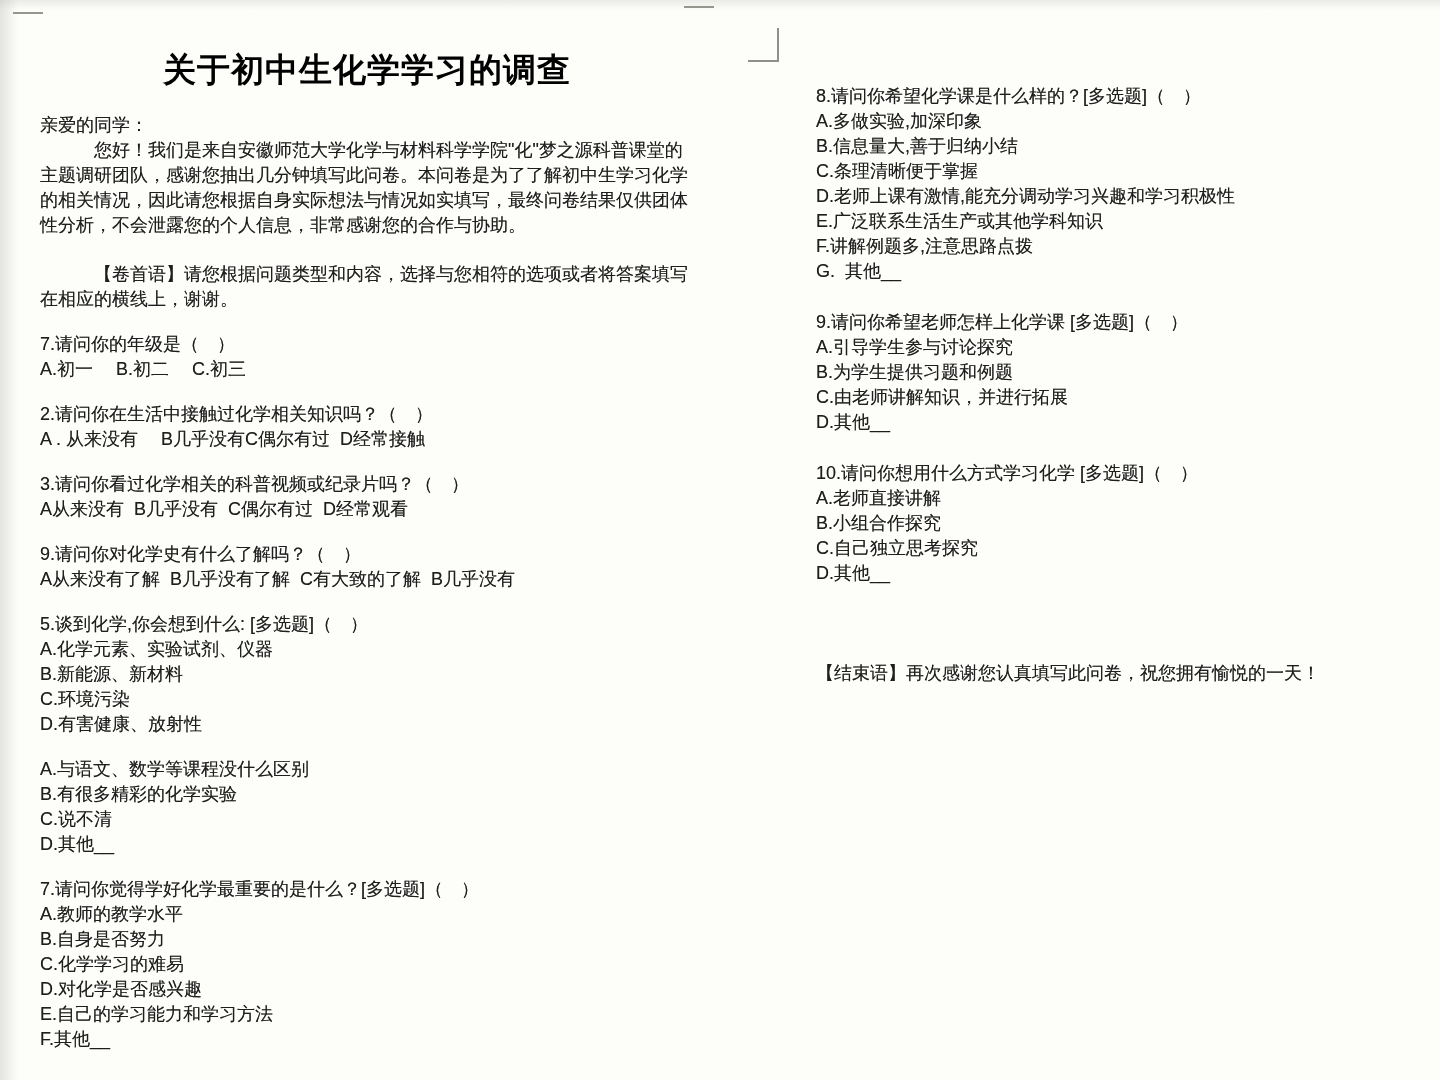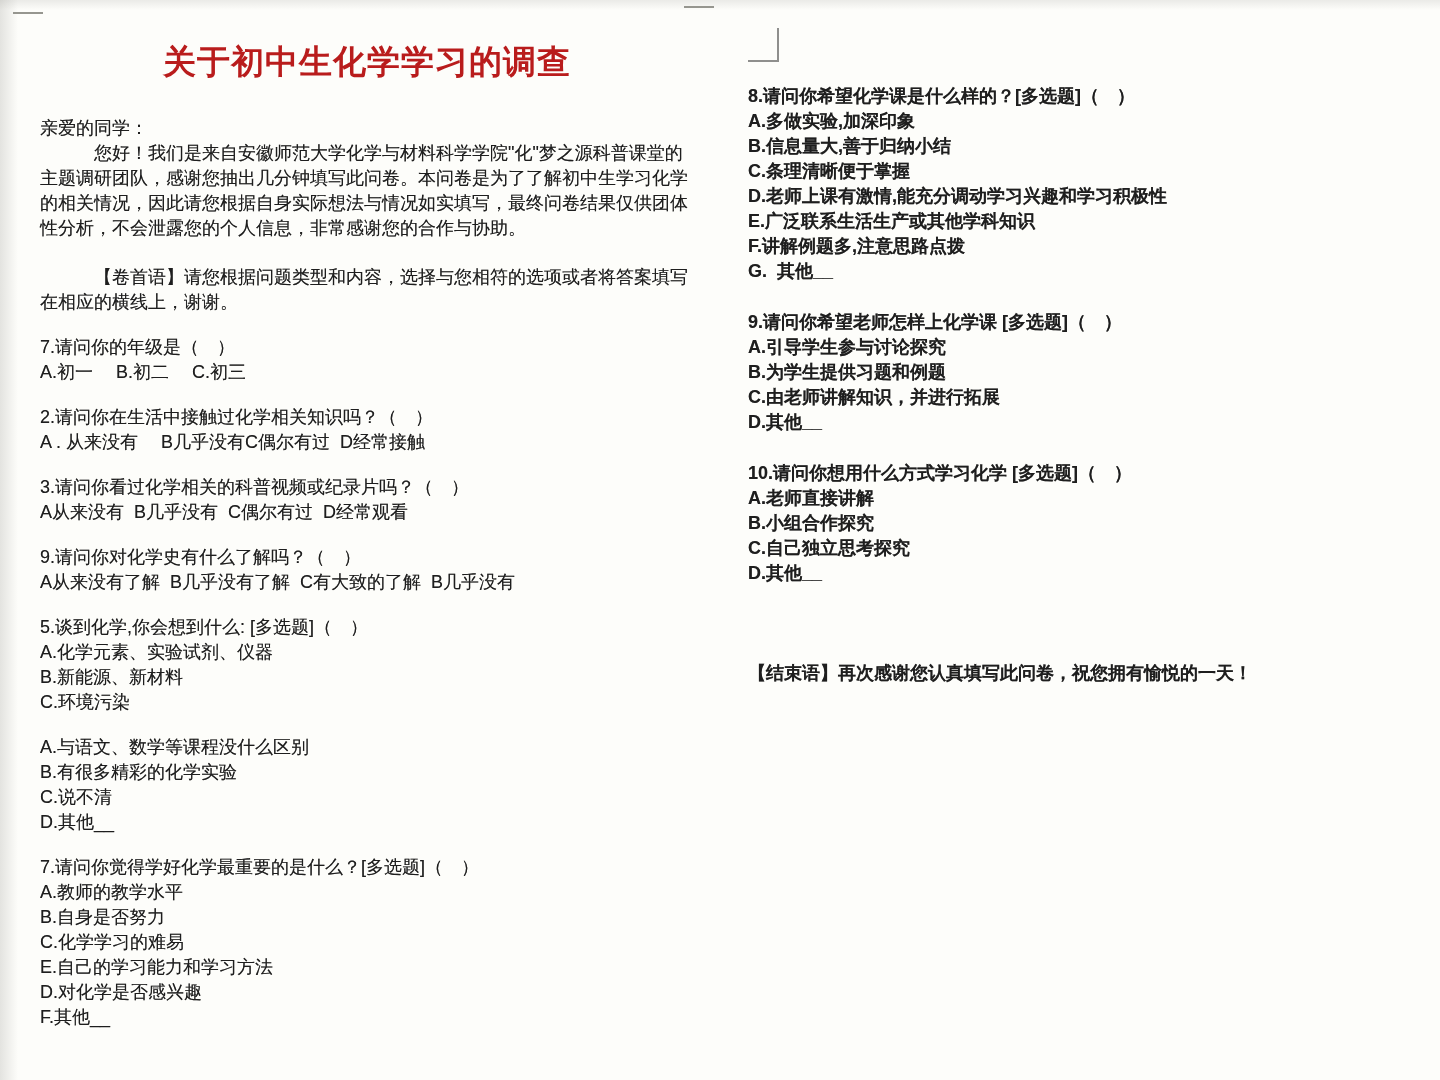--- a/index.html
+++ b/index.html
@@ -22,34 +22,34 @@
   .mark { position: absolute; background: #96968f; }
   .mark-dash-left   { left: 13px;  top: 12px; width: 30px; height: 2px; }
   .mark-dash-middle { left: 684px; top: 6px;  width: 30px; height: 2px; }
   .mark-corner {
     position: absolute; left: 748px; top: 28px; width: 29px; height: 32px;
     border-right: 2px solid #8f8f8d; border-bottom: 2px solid #8f8f8d;
   }
 
   .col { position: absolute; }
   .col-left  { left: 40px;  top: 28px; width: 654px; }
-  .col-right { left: 748px; top: 58px; width: 566px; font-weight: bold; }
+  .col-right { left: 816px; top: 58px; width: 566px; }
 
   .doc-title {
-    margin: 14px 0 0 0;
+    margin: 22px 0 0 0;
     font-size: 33px; line-height: 40px; font-weight: 700;
-    letter-spacing: 1px; text-align: center; color: #b91c1c;
+    letter-spacing: 1px; text-align: center; color: #000000;
   }
   p, .q-text, .q-opt {
     margin: 0;
     font-size: 18px; line-height: 25px;
     white-space: pre-wrap;
     text-shadow: 0 0 0.5px rgba(30,30,30,0.55);
   }
-  .salutation { margin-top: 34px; }
+  .salutation { margin-top: 23px; }
   .intro   { text-indent: 3em; }
   .preface { margin-top: 24px; text-indent: 3em; }
   .q { margin-top: 20px; }
   .col-right .q-first { margin-top: 0; }
   .col-right .q { margin-top: 26px; }
   .closing { margin-top: 75px; }
 </style>
 </head>
 <body>
 
@@ -83,36 +83,37 @@
     <div class="q">
       <div class="q-text">9.请问你对化学史有什么了解吗？（　）</div>
       <div class="q-opt">A从来没有了解  B几乎没有了解  C有大致的了解  B几乎没有</div>
     </div>
 
     <div class="q">
       <div class="q-text">5.谈到化学,你会想到什么: [多选题]（　）</div>
       <div class="q-opt">A.化学元素、实验试剂、仪器</div>
       <div class="q-opt">B.新能源、新材料</div>
       <div class="q-opt">C.环境污染</div>
+      <div class="q-opt">D.有害健康、放射性</div>
     </div>
 
     <div class="q">
       <div class="q-opt">A.与语文、数学等课程没什么区别</div>
       <div class="q-opt">B.有很多精彩的化学实验</div>
       <div class="q-opt">C.说不清</div>
       <div class="q-opt">D.其他__</div>
     </div>
 
     <div class="q">
       <div class="q-text">7.请问你觉得学好化学最重要的是什么？[多选题]（　）</div>
       <div class="q-opt">A.教师的教学水平</div>
       <div class="q-opt">B.自身是否努力</div>
       <div class="q-opt">C.化学学习的难易</div>
+      <div class="q-opt">D.对化学是否感兴趣</div>
       <div class="q-opt">E.自己的学习能力和学习方法</div>
-      <div class="q-opt">D.对化学是否感兴趣</div>
       <div class="q-opt">F.其他__</div>
     </div>
   </section>
 
   <section class="col col-right">
     <div class="q q-first">
       <div class="q-text">8.请问你希望化学课是什么样的？[多选题]（　）</div>
       <div class="q-opt">A.多做实验,加深印象</div>
       <div class="q-opt">B.信息量大,善于归纳小结</div>
       <div class="q-opt">C.条理清晰便于掌握</div>

